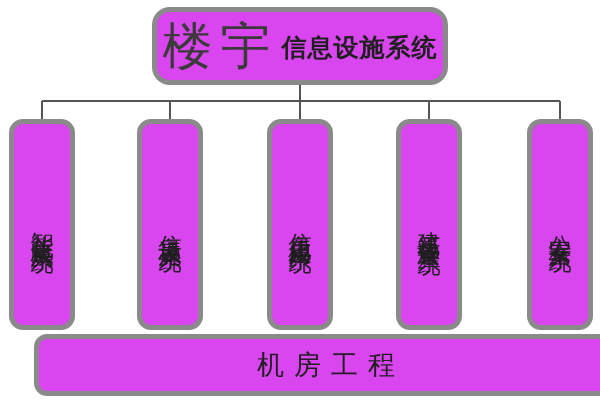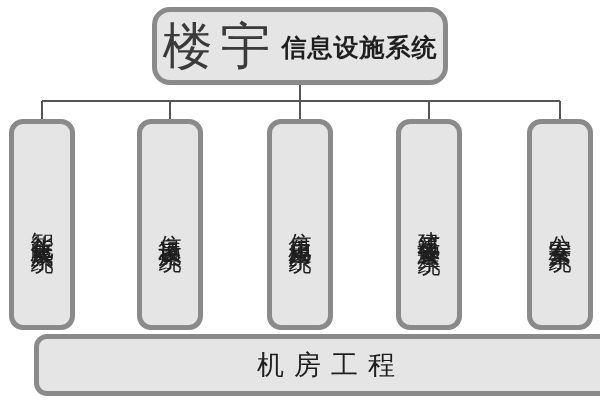--- a/index.html
+++ b/index.html
@@ -9,21 +9,21 @@
     background:#ffffff;
     overflow:hidden;
     font-family:"Liberation Serif","DejaVu Serif",serif;
   }
   .connectors{
     position:absolute;left:0;top:0;width:600px;height:400px;
   }
   .node{
     position:absolute;
     box-sizing:border-box;
-    background:#e5e5e5;
+    background:#d946ef;
     border:5px solid #8a8a8a;
     display:flex;align-items:center;justify-content:center;
   }
   .root-box{
     left:152px;top:7px;width:296px;height:78px;
     border-radius:18px;
     gap:3px;
   }
   .root-large{
     font-size:50px;

